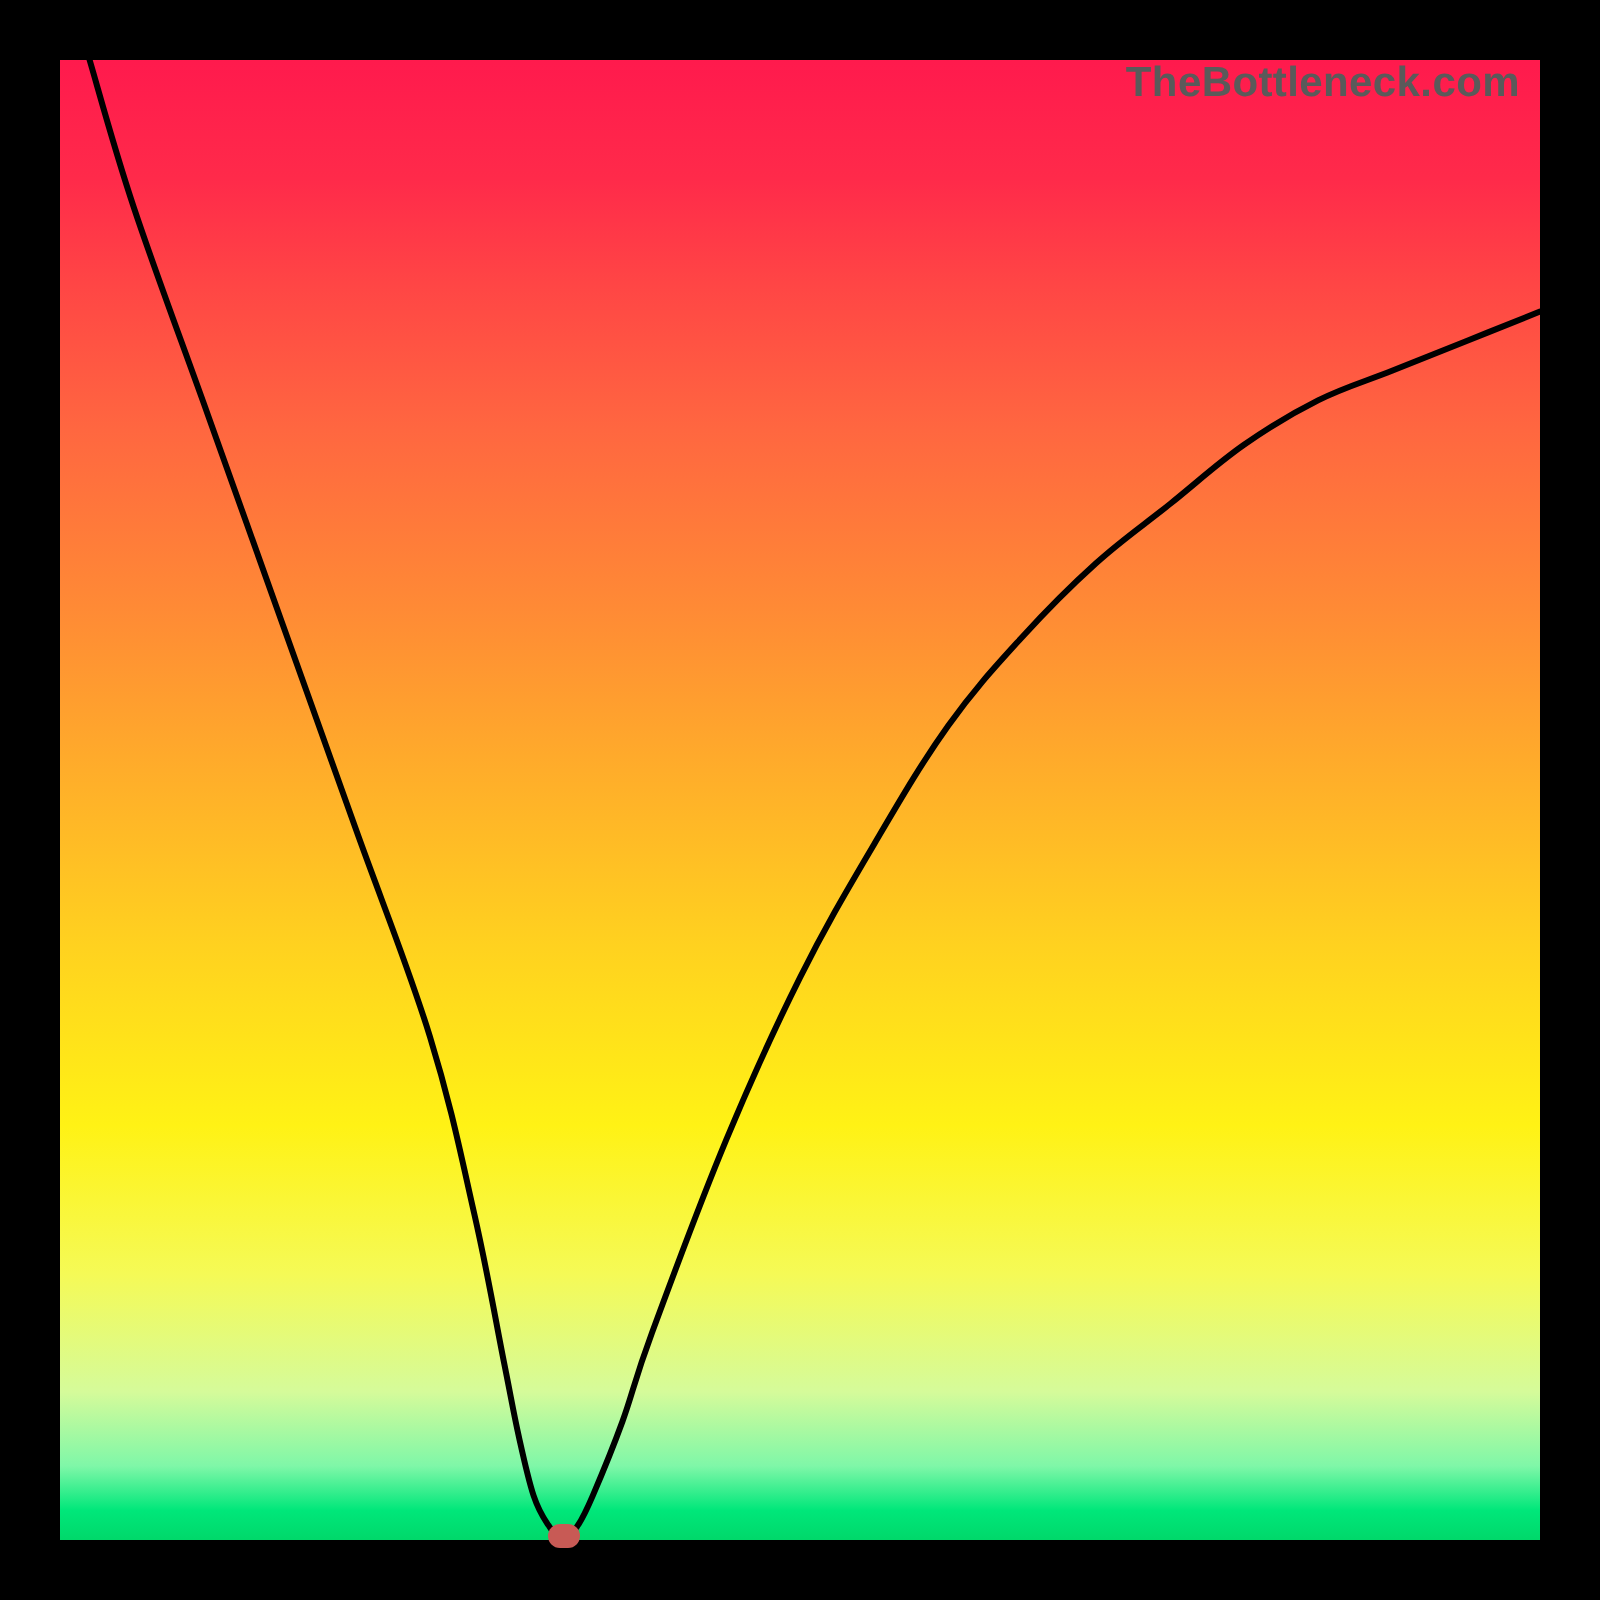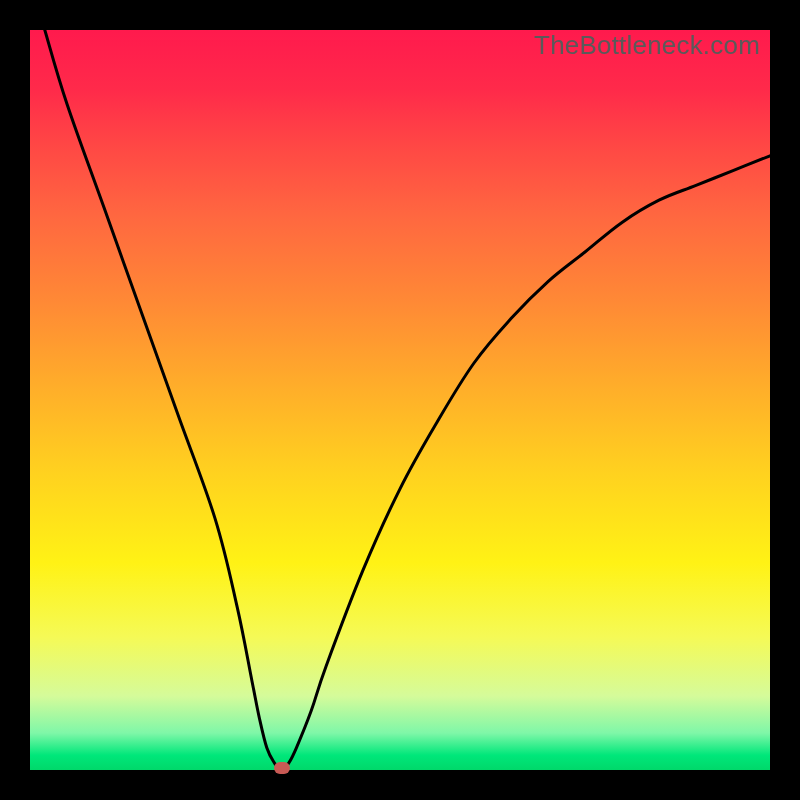--- a/index.html
+++ b/index.html
@@ -30,24 +30,24 @@
       #7ff7a8 95%,
       #00e77a 98%,
       #00d86a 100%
     );
   }
   .watermark {
     position: absolute;
     top: 0px;
     right: 10px;
     font-family: Arial, Helvetica, sans-serif;
-    font-size: 26px;
+    font-size: 21px;
     color: #5a5a5a;
     letter-spacing: 0.2px;
-    font-weight: 400;
+    font-weight: 700;
   }
   svg.curve {
     position: absolute;
     left: 0;
     top: 0;
     width: 740px;
     height: 740px;
   }
   .marker {
     position: absolute;

